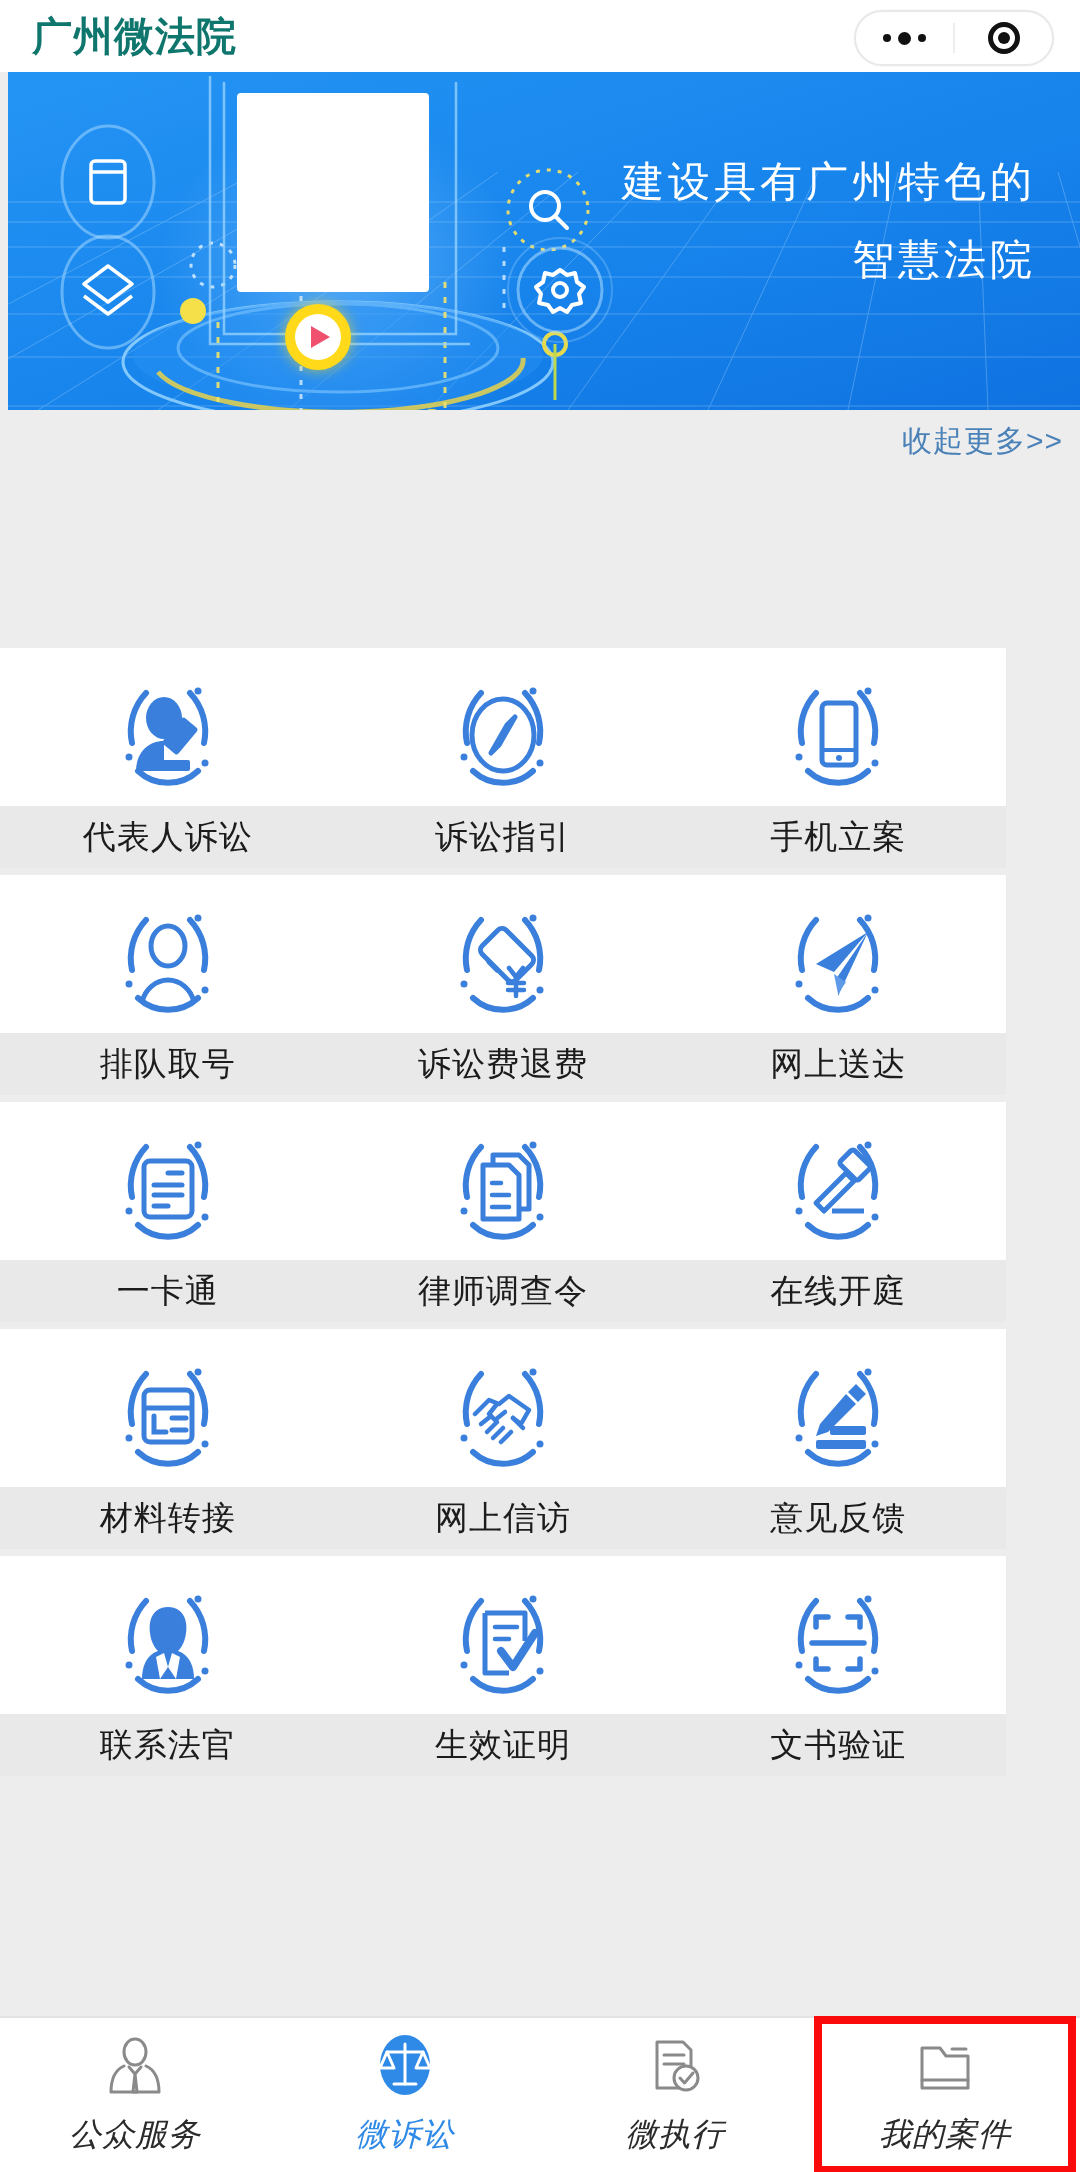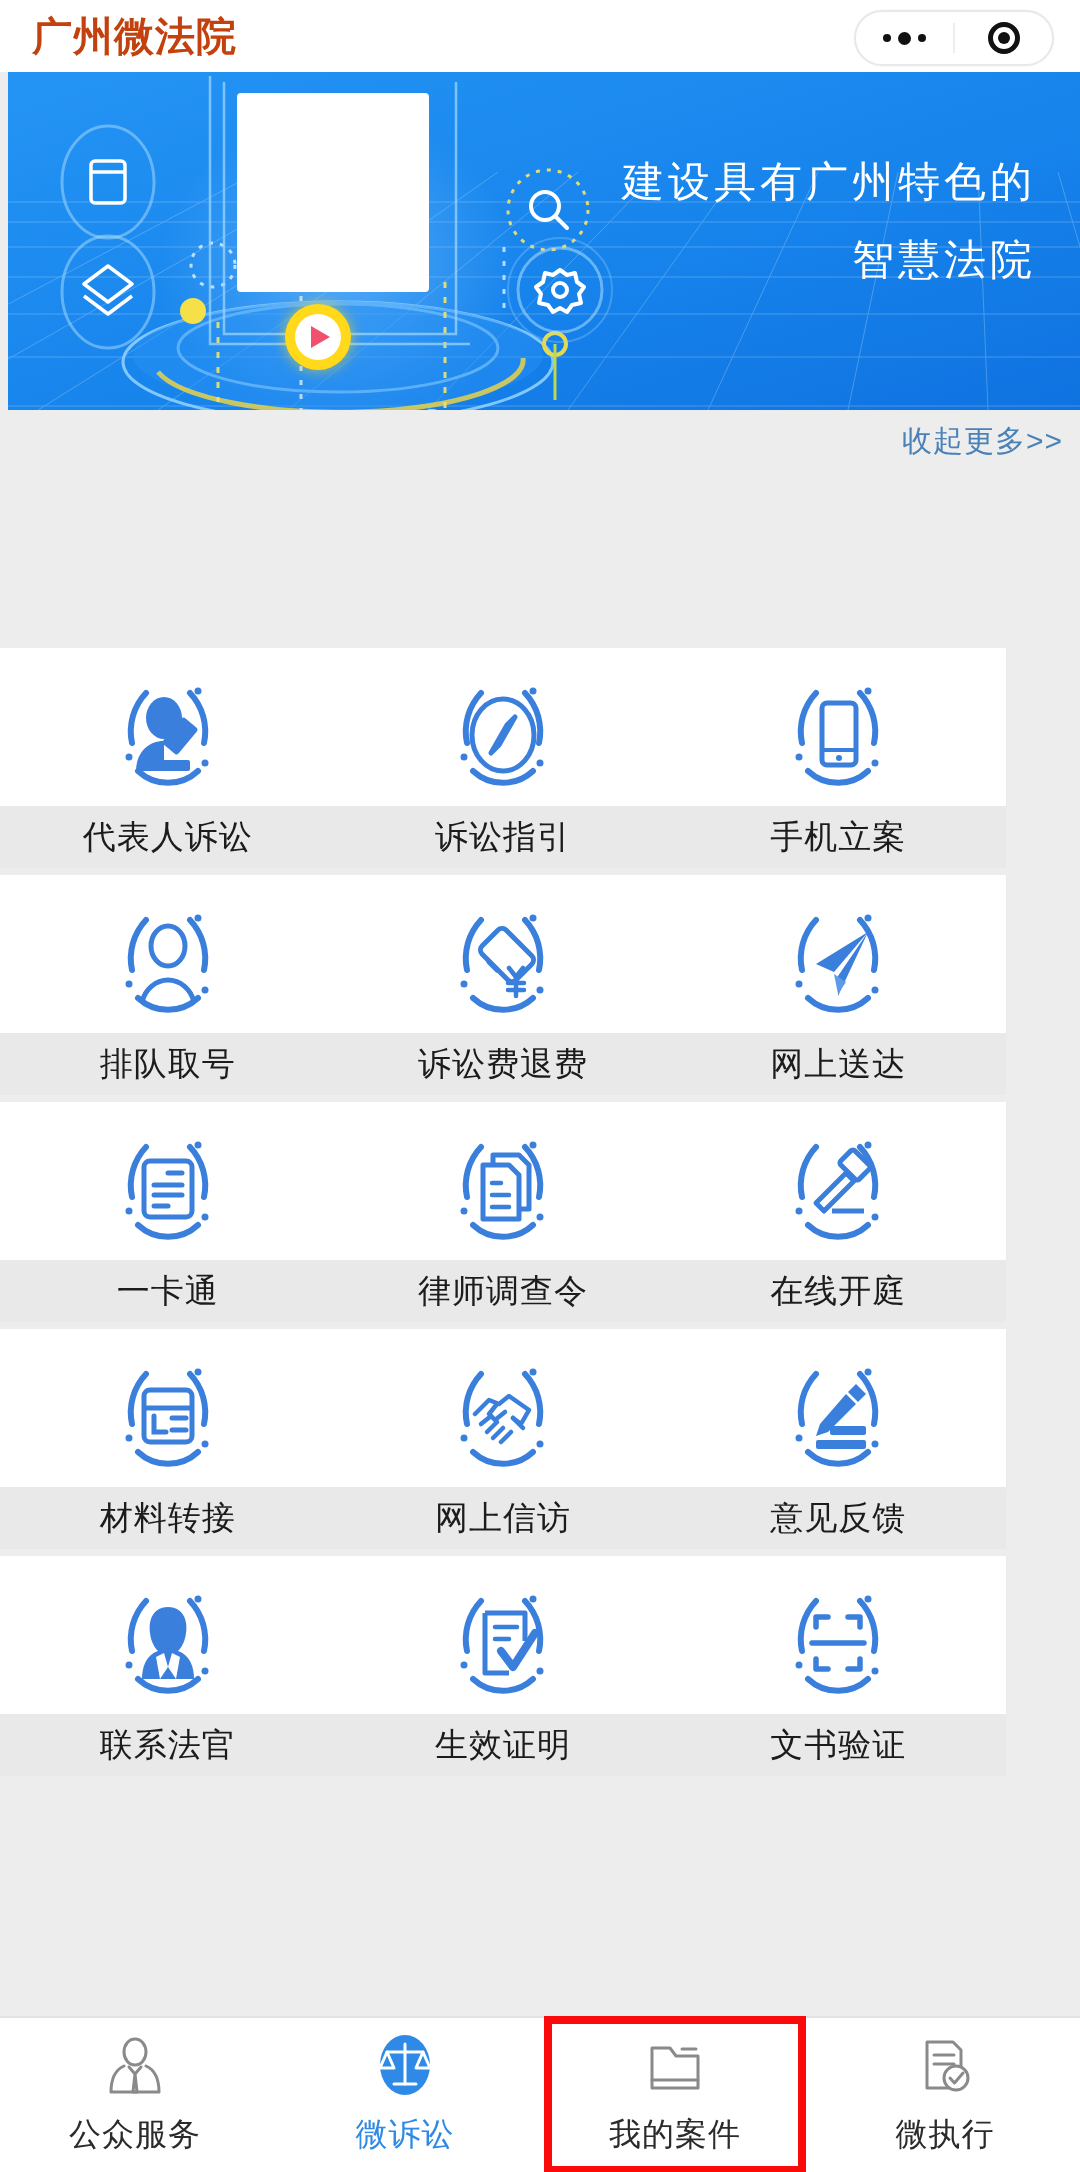--- a/index.html
+++ b/index.html
@@ -10,21 +10,21 @@
     overflow: hidden;
   }
   .phone { position: relative; width: 1080px; height: 2172px; background: #ededed; }
 
   
   .topbar {
     position: absolute; top: 0; left: 0; width: 1080px; height: 72px;
     background: #ffffff; display: flex; align-items: center;
   }
   .app-title {
-    margin-left: 32px; font-size: 40px; font-weight: bold; color: #c2410c;
+    margin-left: 32px; font-size: 40px; font-weight: bold; color: #0f766e;
     letter-spacing: 1px; line-height: 1;
   }
   .capsule {
     position: absolute; right: 26px; top: 10px;
     width: 200px; height: 56px;
     border: 2px solid #e8e8e8; border-radius: 28px;
     background: #fff; display: flex; align-items: center;
     box-shadow: 0 0 0 1px rgba(0,0,0,0.02);
   }
   .capsule-half { flex: 1; display: flex; align-items: center; justify-content: center; height: 100%; }
@@ -106,20 +106,21 @@
   
   .tabbar {
     position: absolute; bottom: 0; left: 0; width: 1080px; height: 156px;
     background: #ffffff; border-top: 2px solid #e3e3e3;
     display: flex; align-items: stretch;
   }
   .tab {
     flex: 1; display: flex; flex-direction: column;
     align-items: center; justify-content: center; gap: 17px;
     position: relative;
+    font-style: italic;
   }
   .tab .tab-ico { height: 62px; display:flex; align-items:flex-end; justify-content:center; }
   .tab .tab-lbl { font-size: 32px; color: #2b2b2b; letter-spacing: 1px; }
   .tab.active .tab-lbl { color: #2e8ae6; }
   .tab.highlighted::after {
     content:""; position:absolute; left: 4px; right: 4px; top: -2px; bottom: -2px;
     border: 8px solid #fa0a0a; pointer-events:none;
   }
 </style>
 </head>
@@ -633,44 +634,44 @@
             <path d="M11 18 H47"></path>
             <path d="M18 50 H40"></path>
             <path d="M11 18 L4 34 H18 Z"></path>
             <path d="M47 18 L40 34 H54 Z"></path>
           </g>
         </svg>
       </div>
       <div class="tab-lbl">微诉讼</div>
     </div>
 
-    <div class="tab highlighted">
-      <div class="tab-ico">
-        <svg width="58" height="58" viewBox="0 0 58 58">
-          <g fill="none" stroke="#8a8a8a" stroke-width="3" stroke-linejoin="round" stroke-linecap="round">
-            <path d="M6 10 H24 L30 18 H52 V50 H6 Z"></path>
-            <path d="M6 42 H52"></path>
-            <path d="M36 11 H50"></path>
-          </g>
-        </svg>
-      </div>
-      <div class="tab-lbl">我的案件</div>
-    </div>
-
     <div class="tab">
       <div class="tab-ico">
         <svg width="56" height="60" viewBox="0 0 56 60">
           <g fill="none" stroke="#8a8a8a" stroke-width="3" stroke-linejoin="round" stroke-linecap="round">
             <path d="M10 6 H36 L44 14 V52 H10 Z"></path>
             <path d="M17 19 H37"></path>
               <path d="M17 28 H37"></path>
             <circle cx="39" cy="42" r="12" fill="#ffffff"></circle>
             <path d="M33 42 L37.5 47 L46 37"></path>
           </g>
         </svg>
       </div>
       <div class="tab-lbl">微执行</div>
     </div>
 
+    <div class="tab highlighted">
+      <div class="tab-ico">
+        <svg width="58" height="58" viewBox="0 0 58 58">
+          <g fill="none" stroke="#8a8a8a" stroke-width="3" stroke-linejoin="round" stroke-linecap="round">
+            <path d="M6 10 H24 L30 18 H52 V50 H6 Z"></path>
+            <path d="M6 42 H52"></path>
+            <path d="M36 11 H50"></path>
+          </g>
+        </svg>
+      </div>
+      <div class="tab-lbl">我的案件</div>
+    </div>
+
 
   </div>
 
 </div>
 
 </body></html>

